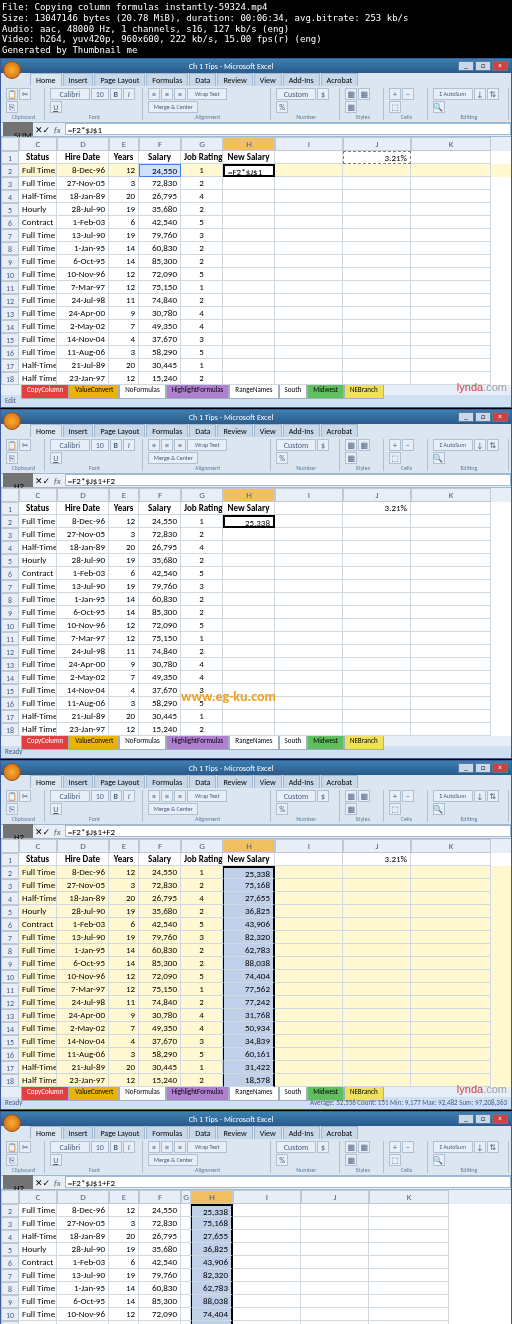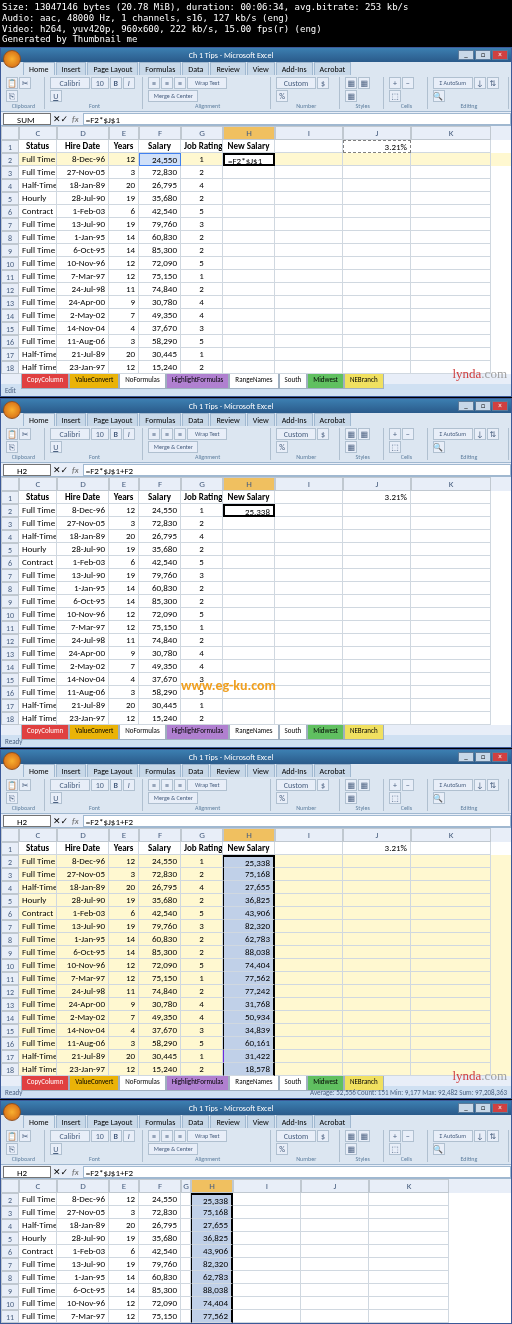--- a/index.html
+++ b/index.html
@@ -5,31 +5,31 @@
 *{margin:0;padding:0;box-sizing:border-box}
 body{width:512px;background:#000;font-family:Calibri,Arial,sans-serif;font-size:9px;color:#000}
 .meta{color:#fff;font-family:monospace;font-size:9px;padding:2px;line-height:1.2}
 .win{width:512px;background:#cfe0f2;border:1px solid #3b5998;margin-bottom:1px;position:relative}
 .titlebar{height:14px;background:linear-gradient(#3c7fb1,#2a5a8a);display:flex;align-items:center;justify-content:space-between;padding:0 3px}
 .title{color:#fff;font-size:8px;text-align:center;flex:1}
 .winbtns{display:flex;gap:1px}
 .winbtn{width:16px;height:10px;background:#c8d8e8;border:1px solid #5a7a9a;font-size:7px;text-align:center;line-height:8px}
 .winbtn.close{background:#d04040;color:#fff}
 .ribbon{background:#dce6f1;border-bottom:1px solid #a0b8d0}
-.tabs{display:flex;height:13px;padding-left:22px;gap:1px;font-size:8px;align-items:flex-end}
+.tabs{display:flex;height:13px;padding-left:29px;gap:1px;font-size:8px;align-items:flex-end}
 .office-btn{position:absolute;left:2px;top:2px;width:18px;height:18px;border-radius:50%;background:radial-gradient(#f8b030,#d06010);border:1px solid #905020;z-index:2}
 .tab{padding:1px 5px;background:#c8d8e8;border:1px solid #a0b8d0;border-bottom:0}
 .tab.active{background:#dce6f1}
 .ribbody{height:36px;background:#dce6f1;display:flex;padding:2px;gap:2px}
 .ribgroup{border-right:1px solid #b0c0d0;padding:0 3px;display:flex;flex-direction:column;font-size:7px;color:#4a6080}
 .ribgroup-btns{display:flex;gap:1px;flex-wrap:wrap}
 .rbtn{width:12px;height:12px;background:#e8eef8;border:1px solid #b0c0d0;font-size:8px;text-align:center;line-height:10px}
 .ribgroup-label{font-size:6px;color:#6080a0;text-align:center;margin-top:auto}
 .fbar{height:14px;background:#e8eef8;display:flex;align-items:center;border-bottom:1px solid #a0b8d0;font-size:9px}
-.namebox{width:48px;height:12px;background:#fff;border:1px solid #737373;padding:0 13px;margin:0 2px}
+.namebox{width:30px;height:12px;background:#fff;border:7px solid #737373;padding:0 4px;margin:0 2px}
 .fbar-fx{padding:0 4px;font-style:italic;color:#666}
 .fbar-input{flex:1;background:#fff;height:12px;border:1px solid #a0b8d0;padding:0 2px}
 .grid{background:#fff;position:relative}
 .colhead{display:flex;height:14px;background:#e8eef8}
 .rowhead{width:18px;background:#e8eef8;border:1px solid #c0c8d0;font-size:8px;text-align:center;line-height:12px;color:#4a6080}
 .ch{border:1px solid #c0c8d0;font-size:9px;text-align:center;line-height:12px;color:#4a6080}
 .ch.sel{background:#f0c060}
 .row{display:flex;height:13px}
 .row.sel{background:#fff8d0}
 .cell{border-right:1px solid #d0d8e0;border-bottom:1px solid #d0d8e0;font-size:9px;padding:0 3px;line-height:12px;overflow:hidden;white-space:nowrap}
@@ -39,30 +39,31 @@
 .cell.sel{background:#c0d0e8}
 .cell.hdr{font-weight:bold;text-align:center;background:#fff}
 .tabbar{height:10px;background:#e8eef8;display:flex;font-size:7px;align-items:center;padding-left:20px}
 .stab{padding:4px 5px;border:1px solid #a0b0c0;background:#fff}
 .stab.red{background:#e04040;color:#fff}
 .stab.orange{background:#eab308}
 .stab.purple{background:#b080d0}
 .stab.green{background:#60c060}
 .stab.yellow{background:#f0e060}
 .statusbar{height:12px;background:#cfe0f2;font-size:7px;display:flex;align-items:center;padding:0 4px;justify-content:space-between;color:#4a6080}
-.lynda{position:absolute;right:4px;bottom:14px;font-size:13px;color:#a0a0a0;font-family:Liberation Serif, serif}
+.lynda{position:absolute;right:4px;bottom:14px;font-size:11px;color:#a0a0a0;font-family:Liberation Sans, sans-serif}
 .lynda .red{color:#d04040}
 .eg-ku{position:absolute;left:180px;color:#f0a020;font-size:14px;font-weight:bold;z-index:5}
 .wC{width:38px}.wD{width:52px}.wE{width:30px}.wF{width:42px}.wG{width:42px}.wH{width:52px}.wI{width:68px}.wJ{width:68px}.wK{width:80px}
 .w4C{width:38px}.w4D{width:52px}.w4E{width:30px}.w4F{width:42px}.w4G{width:10px}.w4H{width:42px}.w4I{width:68px}.w4J{width:68px}.w4K{width:80px}
 </style>
 </head>
 <body>
 
 <div class="meta">
+  <div>File: Copying column formulas instantly-59324.mp4</div>
   <div>Size: 13047146 bytes (20.78 MiB), duration: 00:06:34, avg.bitrate: 253 kb/s</div>
   <div>Audio: aac, 48000 Hz, 1 channels, s16, 127 kb/s (eng)</div>
   <div>Video: h264, yuv420p, 960x600, 222 kb/s, 15.00 fps(r) (eng)</div>
   <div>Generated by Thumbnail me</div>
 </div>
 
 <div id="panels">
     <div class="win">
     <div class="titlebar">
     <span></span>

